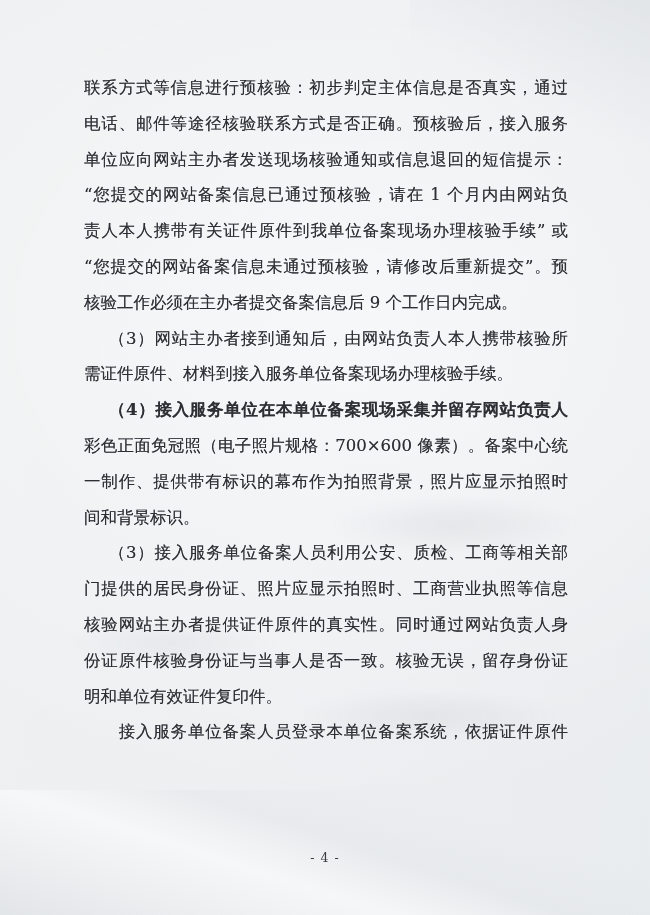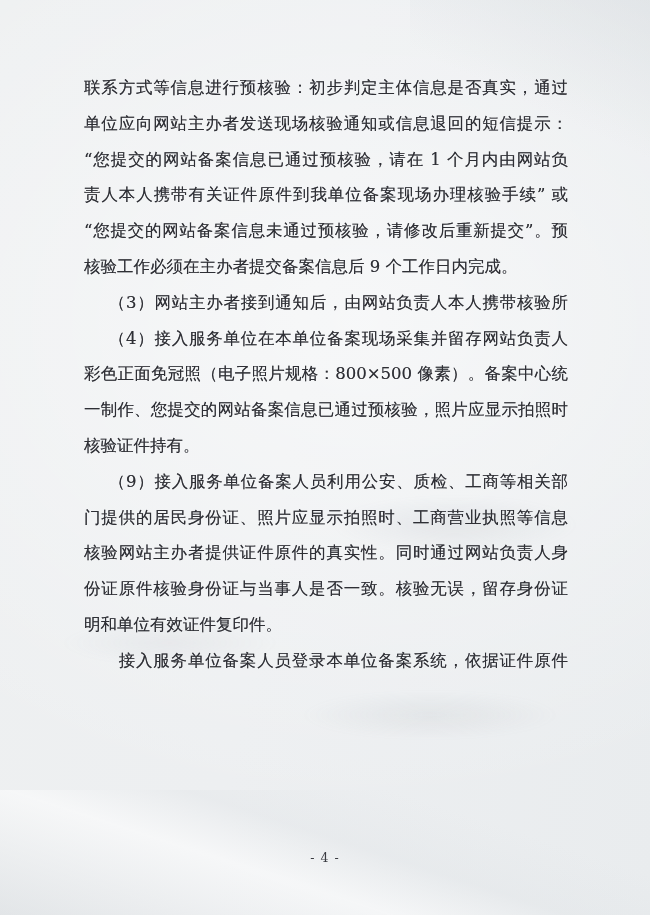--- a/index.html
+++ b/index.html
@@ -102,31 +102,33 @@
 
 <div class="paper">
   <div class="crease-top-right"></div>
   <div class="smudge-1"></div>
   <div class="smudge-2"></div>
   <div class="smudge-3"></div>
   <div class="crease-bottom"></div>
 
   <div class="textblock">
       <div class="line">联系方式等信息进行预核验：初步判定主体信息是否真实，通过</div>
+      <div class="line">电话、邮件等途径核验联系方式是否正确。预核验后，接入服务</div>
       <div class="line">单位应向网站主办者发送现场核验通知或信息退回的短信提示：</div>
       <div class="line">“您提交的网站备案信息已通过预核验，请在 1 个月内由网站负</div>
       <div class="line">责人本人携带有关证件原件到我单位备案现场办理核验手续” 或</div>
       <div class="line">“您提交的网站备案信息未通过预核验，请修改后重新提交”。预</div>
       <div class="line last">核验工作必须在主办者提交备案信息后 9 个工作日内完成。</div>
       <div class="line" style="text-indent: 1.5em;">（3）网站主办者接到通知后，由网站负责人本人携带核验所</div>
-      <div class="line" style="text-indent: 1.5em;">（4）接入服务单位在本单位备案现场采集并留存网站负责人</div>
-      <div class="line">彩色正面免冠照（电子照片规格：800×500 像素）。备案中心统</div>
-      <div class="line">一制作、您提交的网站备案信息已通过预核验，照片应显示拍照时</div>
-      <div class="line last">核验证件持有。</div>
-      <div class="line" style="text-indent: 1.5em;">（9）接入服务单位备案人员利用公安、质检、工商等相关部</div>
+      <div class="line last">需证件原件、材料到接入服务单位备案现场办理核验手续。</div>
+      <div class="line" style="text-indent: 1.5em; font-weight: bold;">（4）接入服务单位在本单位备案现场采集并留存网站负责人</div>
+      <div class="line">彩色正面免冠照（电子照片规格：700×600 像素）。备案中心统</div>
+      <div class="line">一制作、提供带有标识的幕布作为拍照背景，照片应显示拍照时</div>
+      <div class="line last">间和背景标识。</div>
+      <div class="line" style="text-indent: 1.5em;">（3）接入服务单位备案人员利用公安、质检、工商等相关部</div>
       <div class="line">门提供的居民身份证、照片应显示拍照时、工商营业执照等信息源，</div>
       <div class="line">核验网站主办者提供证件原件的真实性。同时通过网站负责人身</div>
       <div class="line">份证原件核验身份证与当事人是否一致。核验无误，留存身份证</div>
       <div class="line last">明和单位有效证件复印件。</div>
       <div class="line" style="text-indent: 2.1em;">接入服务单位备案人员登录本单位备案系统，依据证件原件</div>
     </div>
 
   <div class="pagenum">- 4 -</div>
 </div>
 

